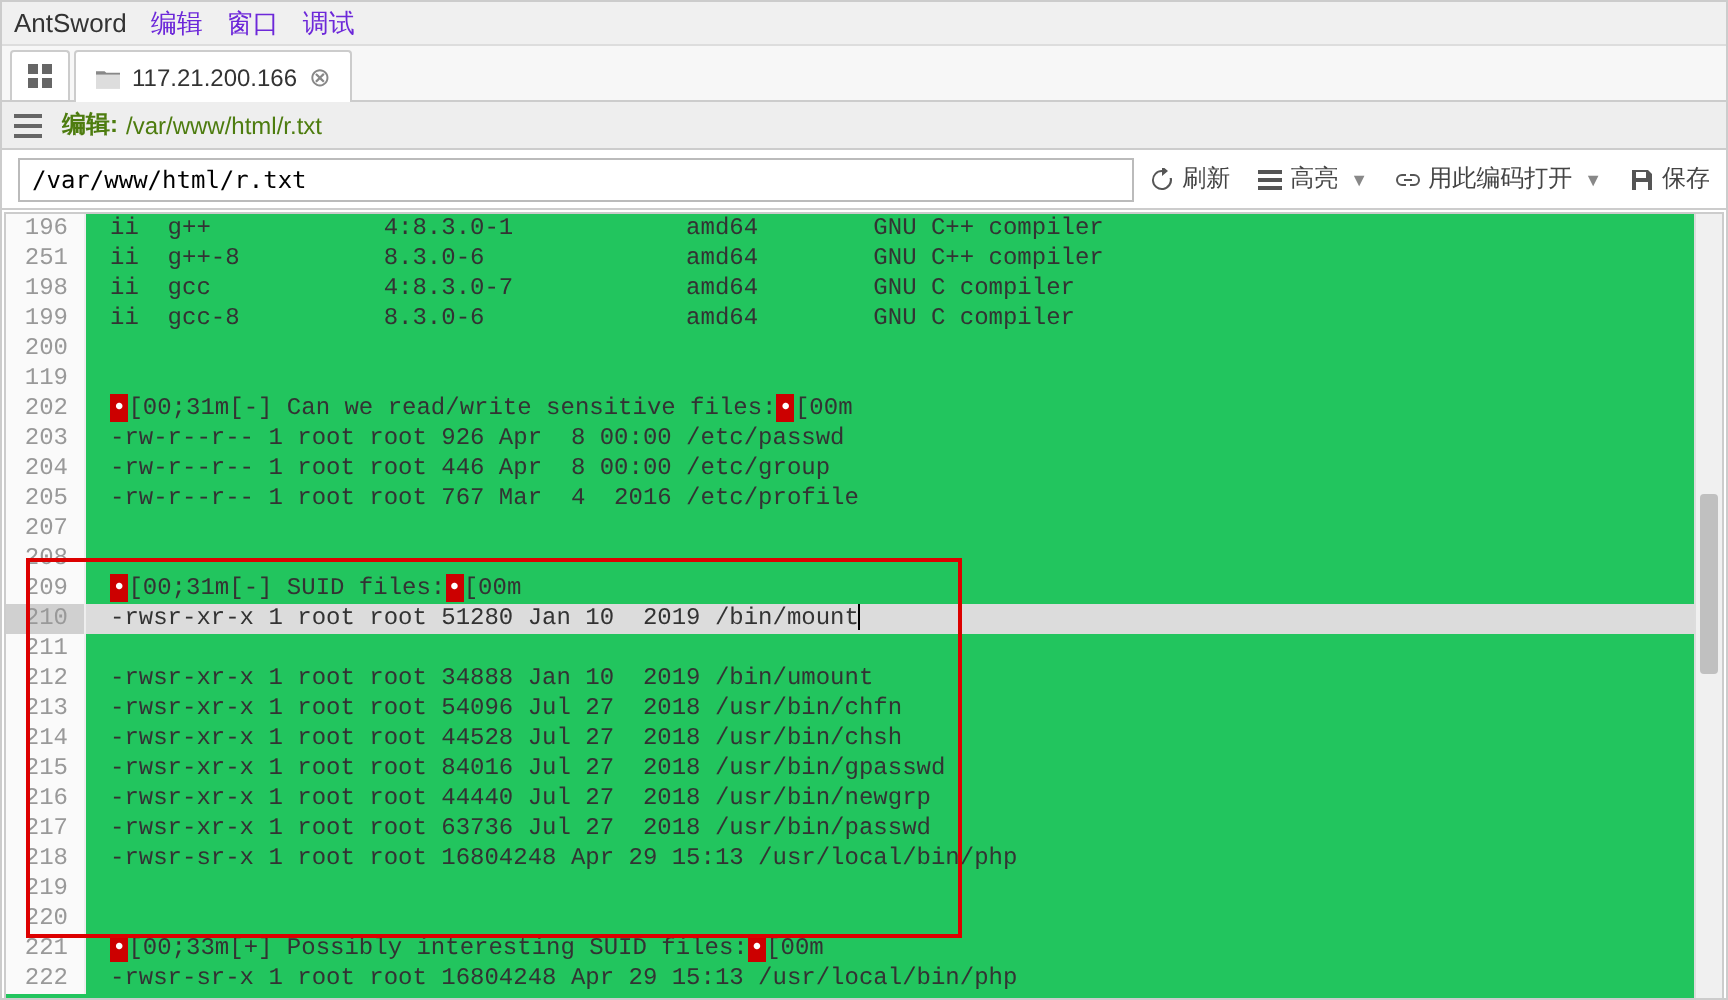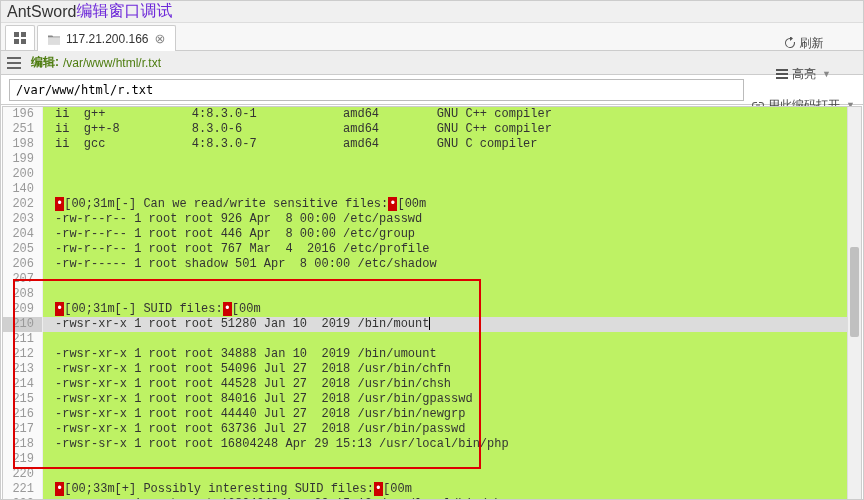--- a/index.html
+++ b/index.html
@@ -13,22 +13,22 @@
     overflow: hidden;
     border: 1px solid #ccc;
   }
   .menubar {
     height: 22px;
     background: #f0f0f0;
     border-bottom: 1px solid #ddd;
     display: flex;
     align-items: center;
     padding: 0 6px;
-    gap: 0;
-    font-size: 16px;
+    gap: 12px;
+    font-size: 13px;
   }
   .menubar .title { font-weight: normal; color: #333; }
   .menubar .menu-item { color: #6d28d9; cursor: pointer; }
   .tabbar {
     height: 28px;
     background: #f7f7f7;
     border-bottom: 1px solid #ccc;
     display: flex;
     align-items: stretch;
     padding: 2px 4px 0 4px;
@@ -86,37 +86,36 @@
     padding: 0 6px;
     font-size: 12px;
     font-family: monospace;
   }
   .tool-group {
     display: flex;
     align-items: center;
     gap: 14px;
     font-size: 12px;
     color: #444;
-    flex-direction: column;
   }
   .tool-btn {
     display: flex;
     align-items: center;
     gap: 4px;
     cursor: pointer;
   }
   .tool-btn svg { width: 12px; height: 12px; fill: #555; }
   .dropdown-arrow { font-size: 9px; color: #888; margin-left: 2px; }
   .editor {
     height: calc(500px - 22px - 28px - 24px - 30px - 2px);
     overflow-y: auto;
     font-family: "Consolas", "Courier New", monospace;
     font-size: 12px;
     position: relative;
-    background: #bef264;
+    background: #22c55e;
     border: 1px solid #ccc;
     margin: 1px;
   }
   .line {
     display: flex;
     height: 15px;
     line-height: 15px;
     white-space: pre;
   }
   .gutter {
@@ -241,28 +240,27 @@
         </svg>
       <span>保存</span>
     </div>
   </div>
 </div>
 
 <div class="editor" id="editor">
   <div class="line"><div class="gutter">196</div><div class="code">ii  g++            4:8.3.0-1            amd64        GNU C++ compiler</div></div>
     <div class="line"><div class="gutter">251</div><div class="code">ii  g++-8          8.3.0-6              amd64        GNU C++ compiler</div></div>
     <div class="line"><div class="gutter">198</div><div class="code">ii  gcc            4:8.3.0-7            amd64        GNU C compiler</div></div>
-    <div class="line"><div class="gutter">199</div></div>
+    <div class="line"><div class="gutter">199</div><div class="code">ii  gcc-8          8.3.0-6              amd64        GNU C compiler</div></div>
     <div class="line"><div class="gutter">200</div><div class="code"></div></div>
-    <div class="line"><div class="gutter">140</div><div class="code"></div></div>
+    <div class="line"><div class="gutter">119</div><div class="code"></div></div>
     <div class="line"><div class="gutter">202</div><div class="code"><span class="esc-red">•</span>[00;31m[-] Can we read/write sensitive files:<span class="esc-red">•</span>[00m</div></div>
     <div class="line"><div class="gutter">203</div><div class="code">-rw-r--r-- 1 root root 926 Apr  8 00:00 /etc/passwd</div></div>
     <div class="line"><div class="gutter">204</div><div class="code">-rw-r--r-- 1 root root 446 Apr  8 00:00 /etc/group</div></div>
     <div class="line"><div class="gutter">205</div><div class="code">-rw-r--r-- 1 root root 767 Mar  4  2016 /etc/profile</div></div>
-    <div class="line"><div class="gutter">206</div><div class="code">-rw-r----- 1 root shadow 501 Apr  8 00:00 /etc/shadow</div></div>
     <div class="line"><div class="gutter">207</div><div class="code"></div></div>
     <div class="line"><div class="gutter">208</div><div class="code"></div></div>
     <div class="line"><div class="gutter">209</div><div class="code"><span class="esc-red">•</span>[00;31m[-] SUID files:<span class="esc-red">•</span>[00m</div></div>
     <div class="line hl"><div class="gutter">210</div><div class="code">-rwsr-xr-x 1 root root 51280 Jan 10  2019 /bin/mount<span class="cursor-bar"></span></div></div>
     <div class="line"><div class="gutter">211</div></div>
     <div class="line"><div class="gutter">212</div><div class="code">-rwsr-xr-x 1 root root 34888 Jan 10  2019 /bin/umount</div></div>
     <div class="line"><div class="gutter">213</div><div class="code">-rwsr-xr-x 1 root root 54096 Jul 27  2018 /usr/bin/chfn</div></div>
     <div class="line"><div class="gutter">214</div><div class="code">-rwsr-xr-x 1 root root 44528 Jul 27  2018 /usr/bin/chsh</div></div>
     <div class="line"><div class="gutter">215</div><div class="code">-rwsr-xr-x 1 root root 84016 Jul 27  2018 /usr/bin/gpasswd</div></div>
     <div class="line"><div class="gutter">216</div><div class="code">-rwsr-xr-x 1 root root 44440 Jul 27  2018 /usr/bin/newgrp</div></div>

